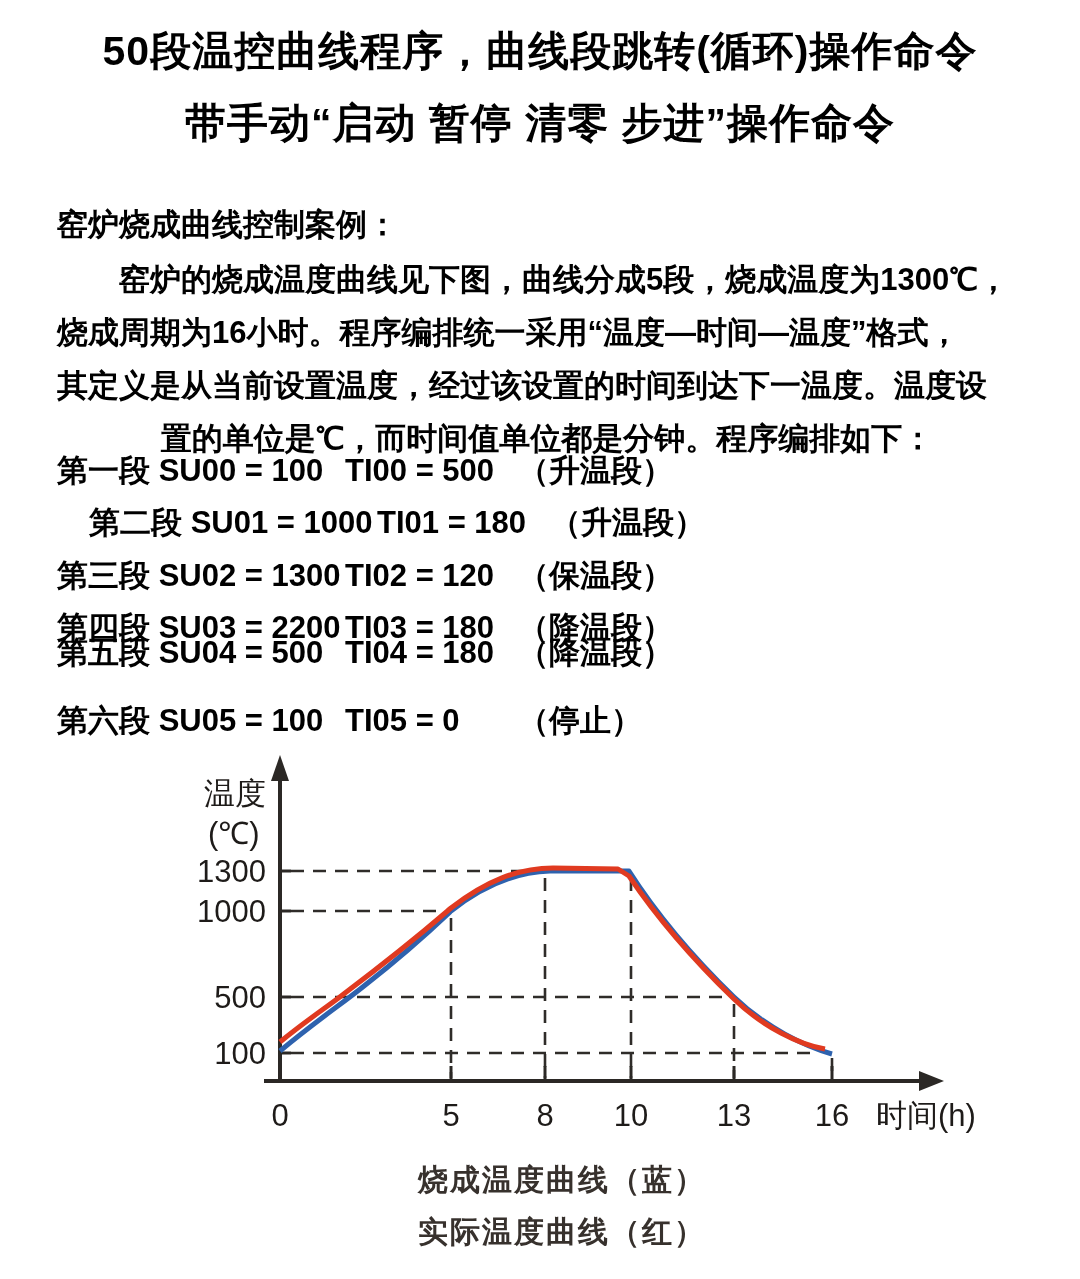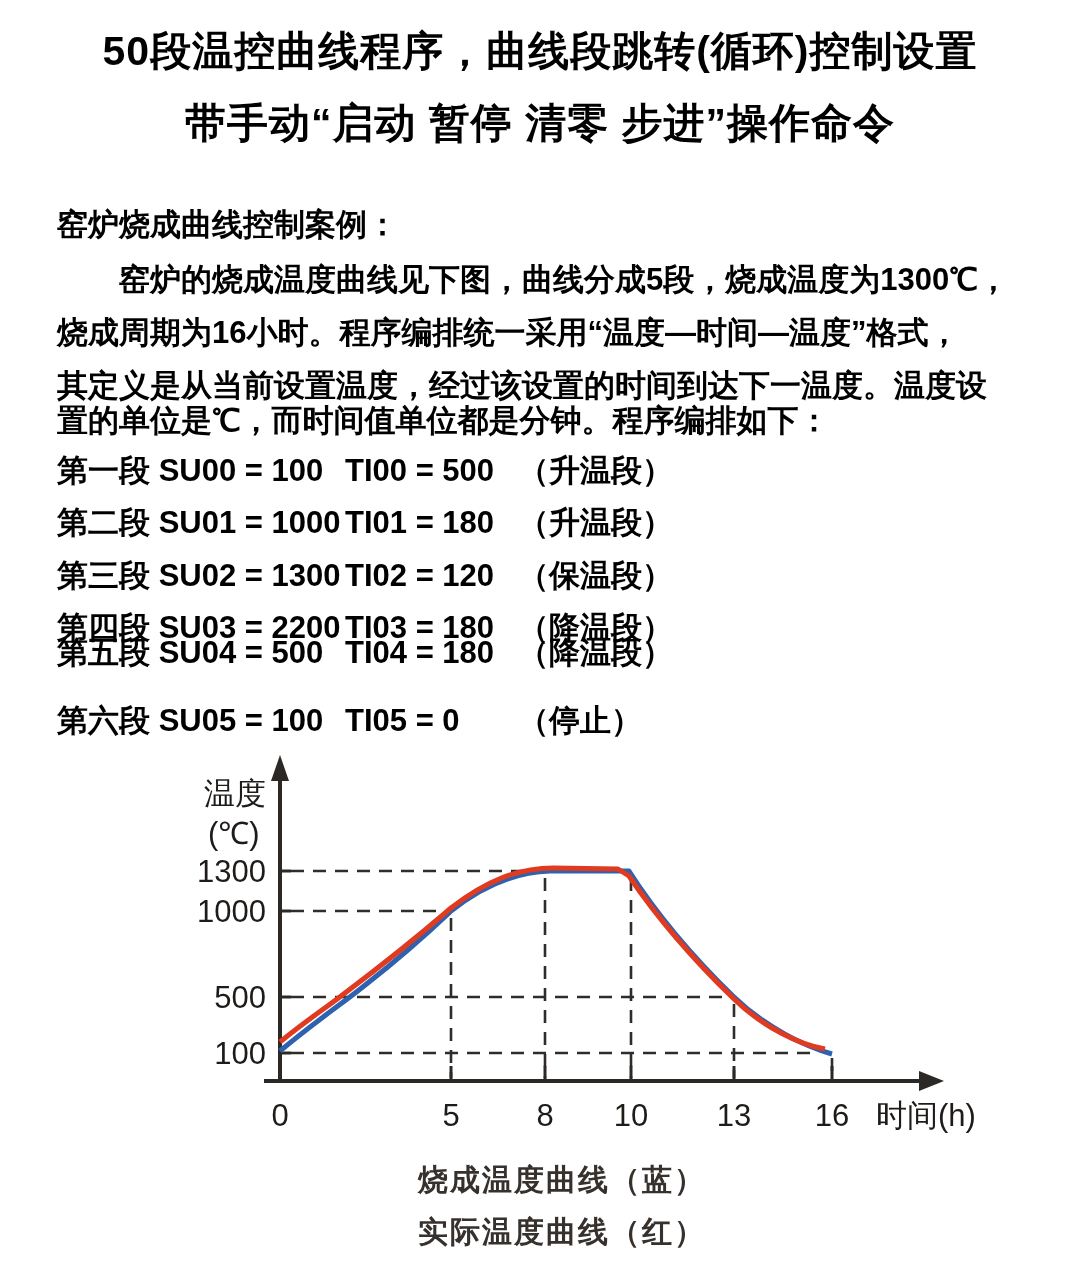--- a/index.html
+++ b/index.html
@@ -59,31 +59,31 @@
     letter-spacing:2px;
   }
   .legend-1{top:1160px;}
   .legend-2{top:1212px;}
 </style>
 </head>
 <body>
 
 <div class="page">
 
-  <div class="abs title-line title-1">50段温控曲线程序，曲线段跳转(循环)控制设置</div>
+  <div class="abs title-line title-1">50段温控曲线程序，曲线段跳转(循环)操作命令</div>
   <div class="abs title-line title-2">带手动“启动 暂停 清零 步进”操作命令</div>
 
   <div class="abs body-line" style="top:180px;">窑炉烧成曲线控制案例：</div>
   <div class="abs body-line" style="top:235px;">　　窑炉的烧成温度曲线见下图，曲线分成5段，烧成温度为1300℃，</div>
   <div class="abs body-line" style="top:288px;">烧成周期为16小时。程序编排统一采用“温度—时间—温度”格式，</div>
   <div class="abs body-line" style="top:341px;">其定义是从当前设置温度，经过该设置的时间到达下一温度。温度设</div>
-  <div class="abs body-line" style="top:376px;">置的单位是℃，而时间值单位都是分钟。程序编排如下：</div>
+  <div class="abs body-line" style="top:394px;text-align:center;">置的单位是℃，而时间值单位都是分钟。程序编排如下：</div>
 
   <div class="abs prog-row" style="top:450px;"><span class="prog-c1"><span>第一段</span> <span>SU00 = 100</span></span><span class="prog-c2">TI00 = 500</span><span class="prog-c3">（升温段）</span></div>
-  <div class="abs prog-row" style="top:502px;"><span class="prog-c1"><span>第二段</span> <span>SU01 = 1000</span></span><span class="prog-c2">TI01 = 180</span><span class="prog-c3">（升温段）</span></div>
+  <div class="abs prog-row" style="top:502px;margin-left:32px;"><span class="prog-c1"><span>第二段</span> <span>SU01 = 1000</span></span><span class="prog-c2">TI01 = 180</span><span class="prog-c3">（升温段）</span></div>
   <div class="abs prog-row" style="top:555px;"><span class="prog-c1"><span>第三段</span> <span>SU02 = 1300</span></span><span class="prog-c2">TI02 = 120</span><span class="prog-c3">（保温段）</span></div>
   <div class="abs prog-row" style="top:607px;"><span class="prog-c1"><span>第四段</span> <span>SU03 = 2200</span></span><span class="prog-c2">TI03 = 180</span><span class="prog-c3">（降温段）</span></div>
   <div class="abs prog-row" style="top:632px;"><span class="prog-c1"><span>第五段</span> <span>SU04 = 500</span></span><span class="prog-c2">TI04 = 180</span><span class="prog-c3">（降温段）</span></div>
   <div class="abs prog-row" style="top:700px;"><span class="prog-c1"><span>第六段</span> <span>SU05 = 100</span></span><span class="prog-c2">TI05 = 0</span><span class="prog-c3">（停止）</span></div>
 
   <div class="abs chart-wrap">
     <svg width="1080" height="420" viewBox="0 745 1080 420">
 
       <g stroke="#2f2c29" stroke-width="2.6" stroke-dasharray="13 9">
         <line x1="283" y1="871" x2="527" y2="871"></line>

